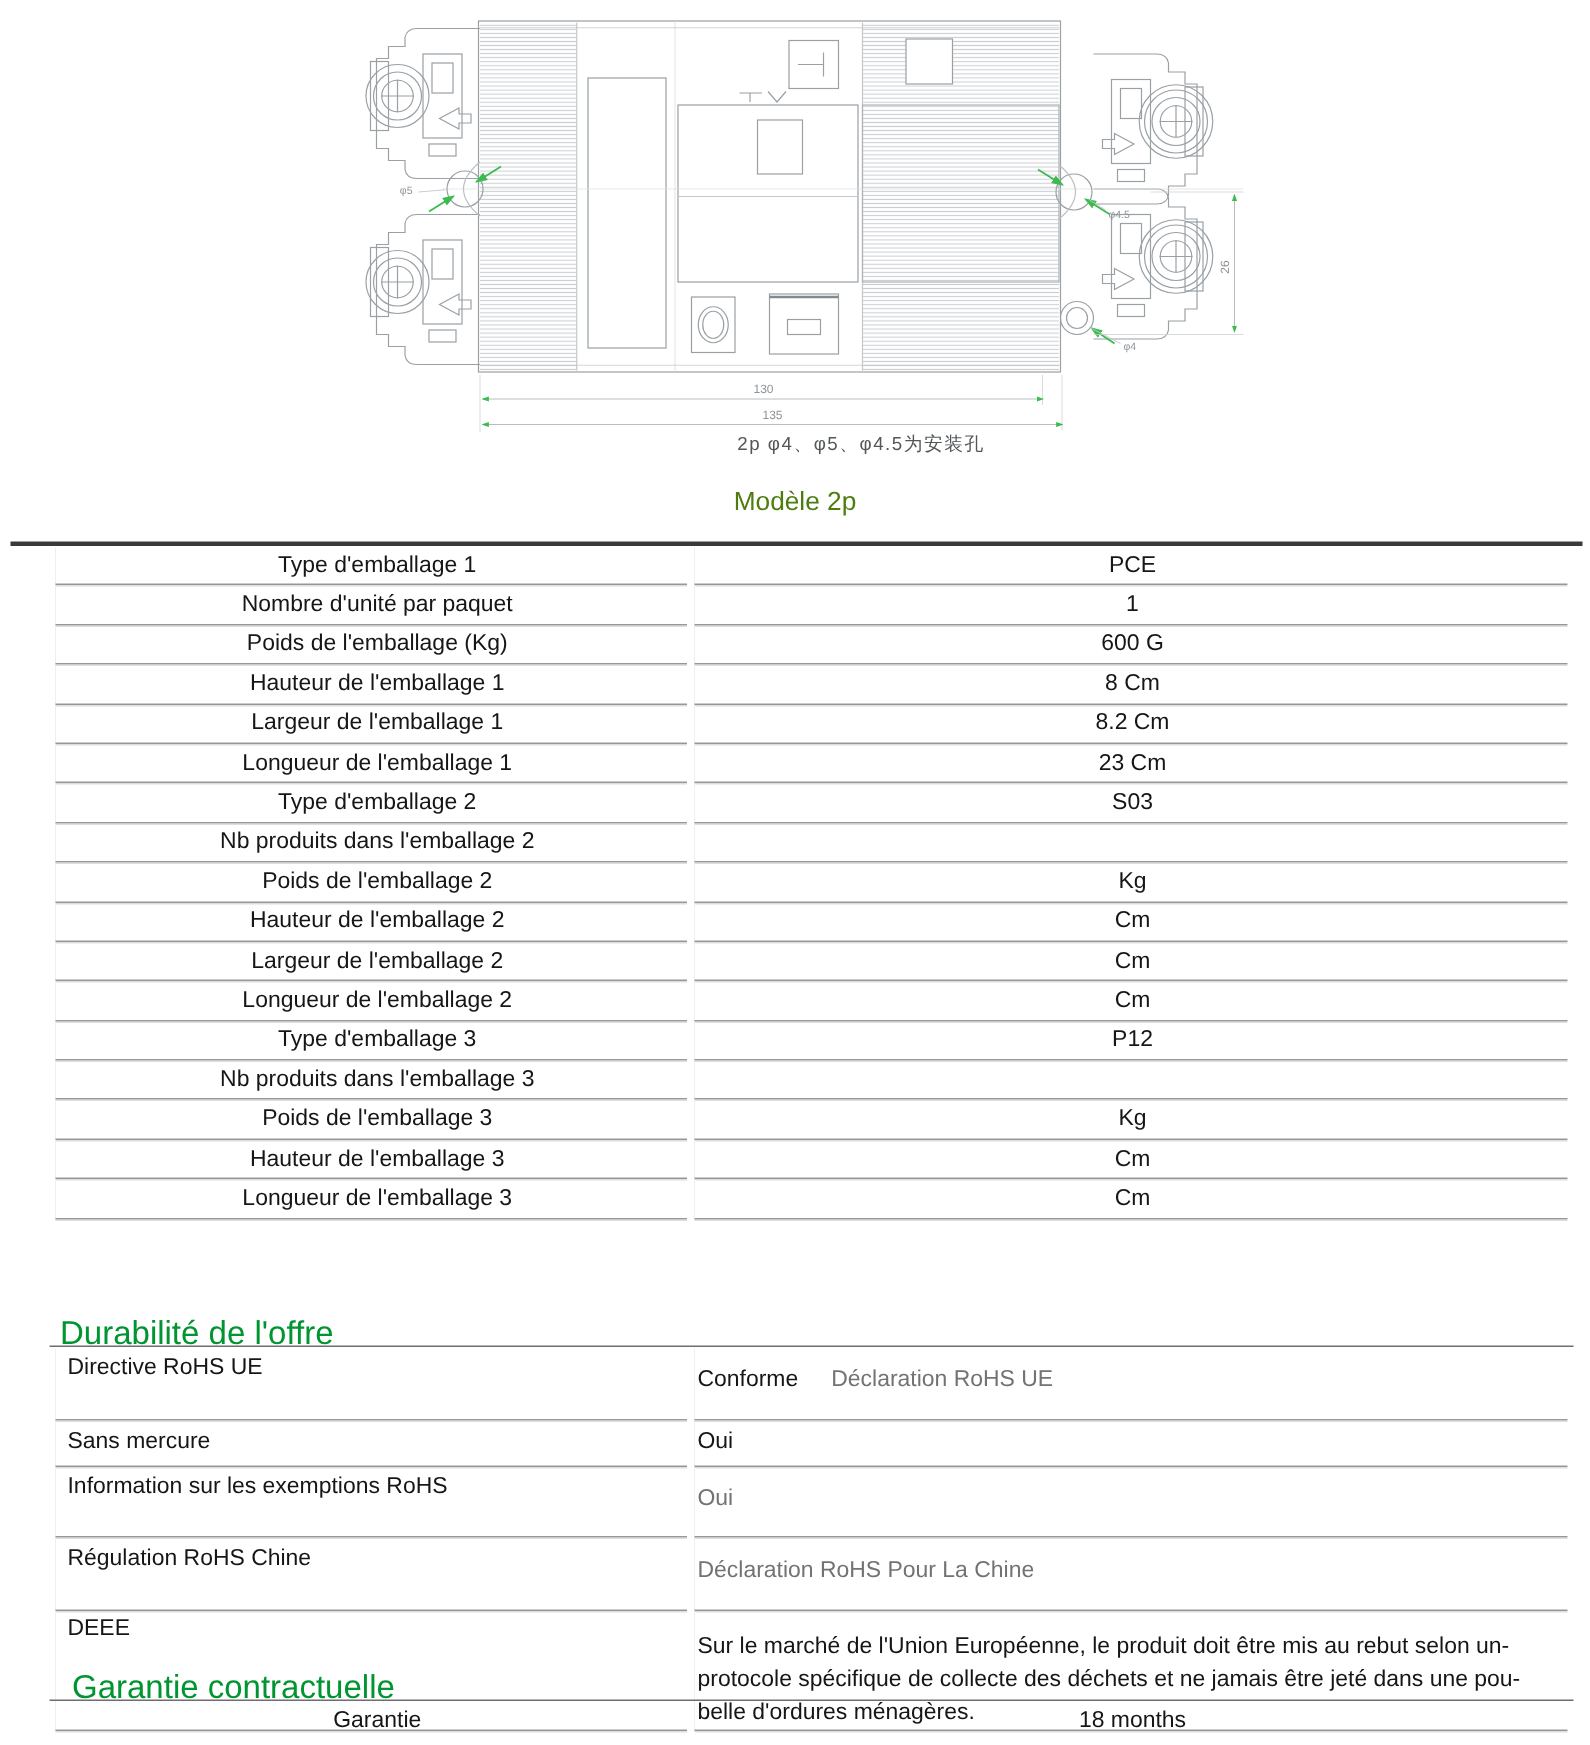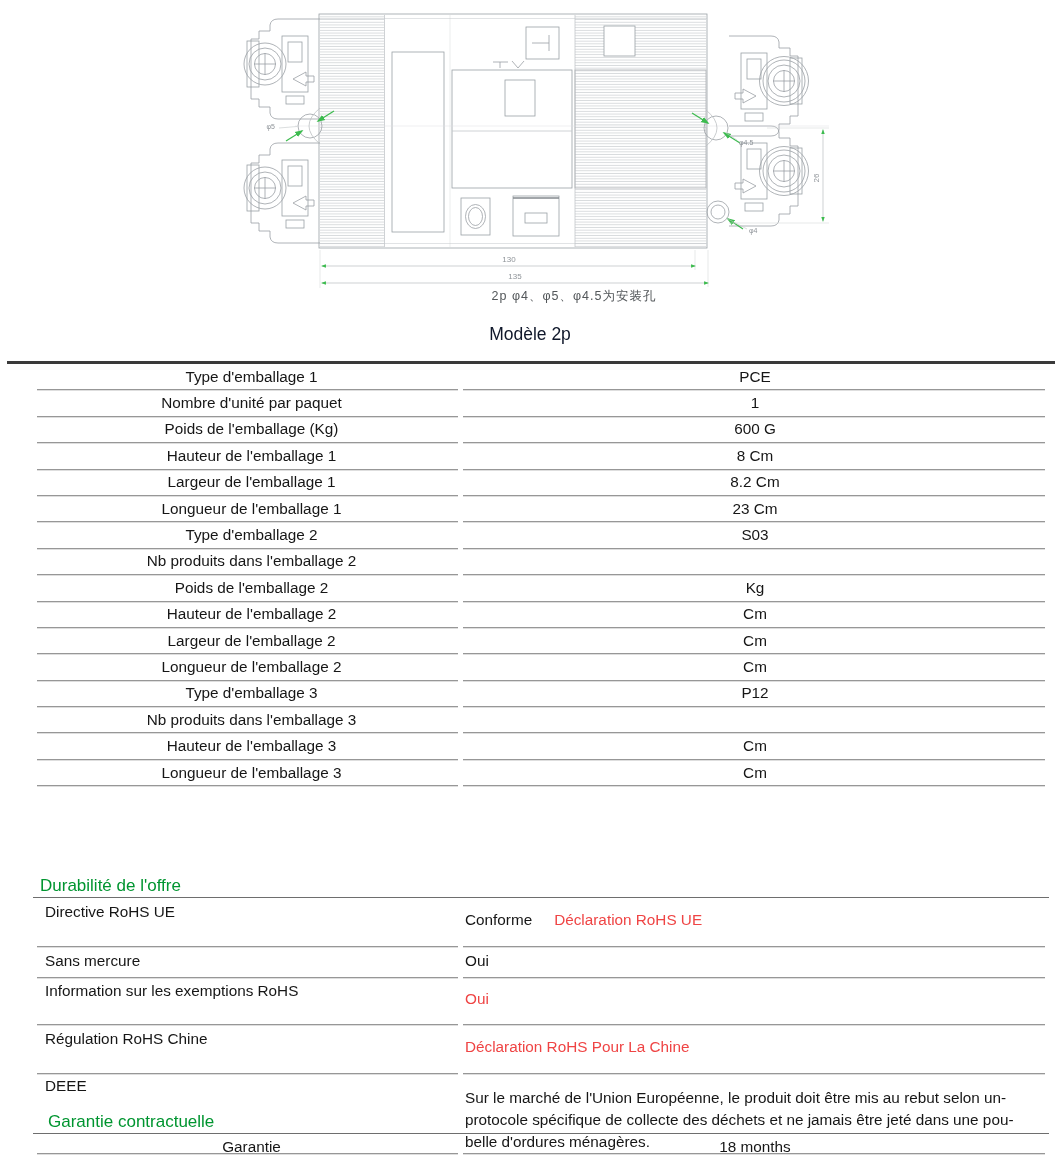--- a/index.html
+++ b/index.html
@@ -7,21 +7,21 @@
     width:1060px;height:1163px;background:#ffffff;position:relative;overflow:hidden;
     font-family:"Liberation Sans","DejaVu Sans",sans-serif;color:#161616;
   }
   .abs{position:absolute;}
   
   #drawing{position:absolute;left:237px;top:2px;width:600px;height:310px;}
   .dimtxt{font-size:7px;fill:#8f9499;font-family:"Liberation Sans",sans-serif;}
   .dimnum{font-size:8px;fill:#8f9499;font-family:"Liberation Sans",sans-serif;}
   .caption{font-size:12.5px;fill:#53575a;letter-spacing:1px;font-family:"Liberation Sans","DejaVu Sans",sans-serif;}
   
-  #model-title{top:324px;left:0;width:1060px;text-align:center;font-size:17.5px;color:#0f172a;}
+  #model-title{top:324px;left:0;width:1060px;text-align:center;font-size:17.5px;color:#4d7c0f;}
   
   #thick-rule{top:361px;left:7px;width:1048px;height:3px;background:#3a3a3a;}
   
   table{border-collapse:separate;border-spacing:5px 0;table-layout:fixed;}
   td{padding:0;font-size:15.3px;color:#161616;}
   .rule-td{border-bottom:1px solid #979797;box-shadow:0 1px 0 #dedede;}
   #pkg{top:364px;left:32px;width:1018px;}
   #pkg td{height:25.4px;vertical-align:middle;text-align:center;}
   #pkg .lbl{width:413px;padding-left:8px;}
   #pkg .val{padding-left:2px;}
@@ -31,27 +31,27 @@
   #dur .lbl,#war .lbl{width:413px;padding-left:8px;}
   #dur .val,#war .val{padding-left:2px;}
   .dr1 td{height:35px;} .dr1 .lbl{padding-top:5px;} .dr1 .val{padding-top:13px;}
   .dr2 td{height:25px;} .dr2 .lbl,.dr2 .val{padding-top:5px;}
   .dr3 td{height:34px;} .dr3 .lbl{padding-top:4px;} .dr3 .val{padding-top:12px;}
   .dr4 td{height:35px;} .dr4 .lbl{padding-top:5px;} .dr4 .val{padding-top:13px;}
   .dr5 td{height:66px;} .dr5 .lbl{padding-top:3px;} .dr5 .val{padding-top:13px;}
   .dr5 .val div{line-height:22px;white-space:nowrap;}
   .wr1 td{height:25px;text-align:center;} .wr1 .lbl,.wr1 .val{padding-top:4px;}
   
-  .section-head{font-size:17px;color:#009530;text-align:center;}
+  .section-head{font-size:22px;color:#009530;text-align:center;}
   #dur-head{top:876px;left:40px;}
   #war-head{top:1112px;left:48px;}
   .head-rule{height:1px;background:#6e6e6e;}
   #dur-rule{top:897px;left:33px;width:1016px;}
   #war-rule{top:1133px;left:33px;width:1016px;}
-  .green-link{color:#ef4444;cursor:pointer;}
+  .green-link{color:#737373;cursor:pointer;}
   .gap-left{margin-left:22px;}
 </style>
 </head>
 <body>
 
 <svg id="drawing" viewBox="0 0 600 310">
   <defs>
     <pattern id="fins" width="6" height="2.7" patternUnits="userSpaceOnUse">
       <line x1="0" y1="1.35" x2="6" y2="1.35" stroke="#c9cdd0" stroke-width="0.7"></line>
     </pattern>
@@ -211,20 +211,24 @@
       </tr>
   <tr>
         <td class="lbl rule-td">Type d'emballage 3</td>
         <td class="val rule-td">P12</td>
       </tr>
   <tr>
         <td class="lbl rule-td">Nb produits dans l'emballage 3</td>
         <td class="val rule-td"></td>
       </tr>
   <tr>
+        <td class="lbl rule-td">Poids de l'emballage 3</td>
+        <td class="val rule-td">Kg</td>
+      </tr>
+  <tr>
         <td class="lbl rule-td">Hauteur de l'emballage 3</td>
         <td class="val rule-td">Cm</td>
       </tr>
   <tr>
         <td class="lbl rule-td">Longueur de l'emballage 3</td>
         <td class="val rule-td">Cm</td>
       </tr>
 </tbody>
   </table>
 

